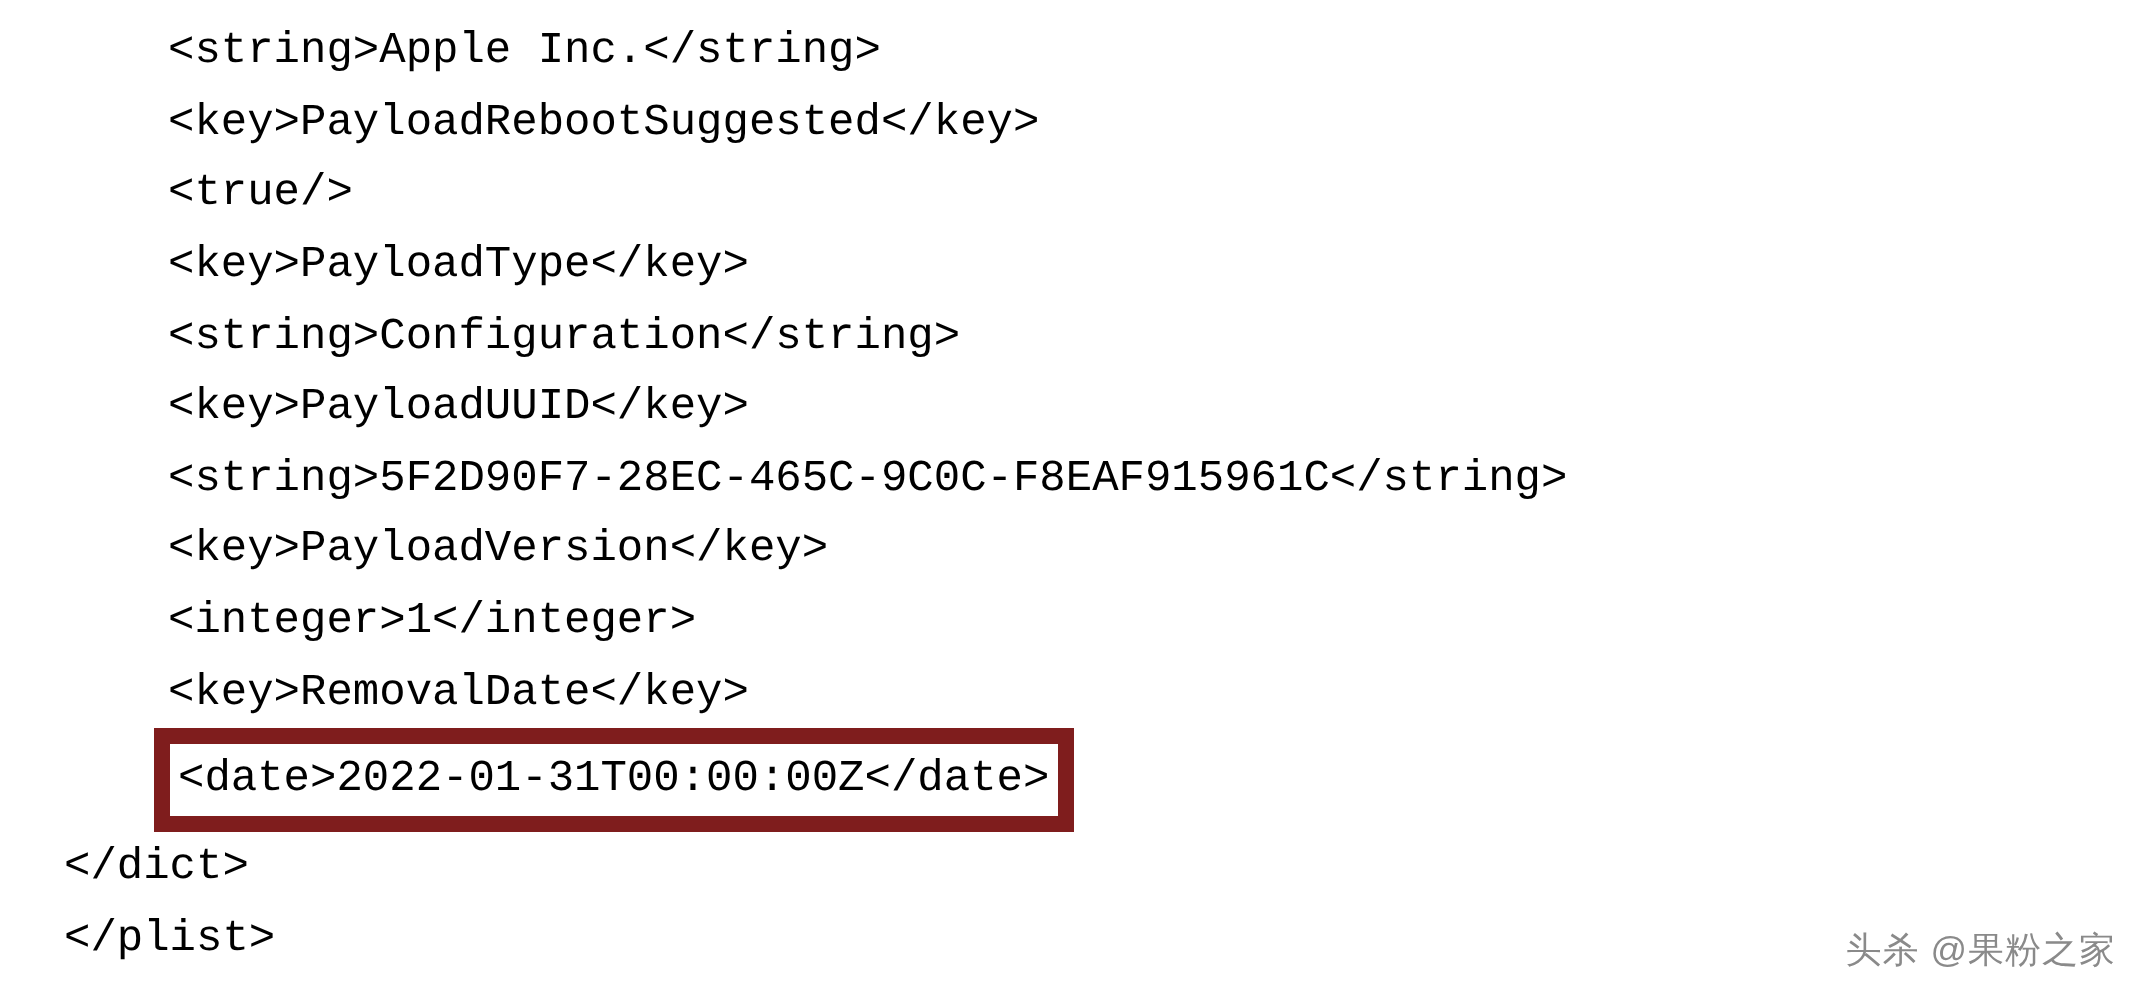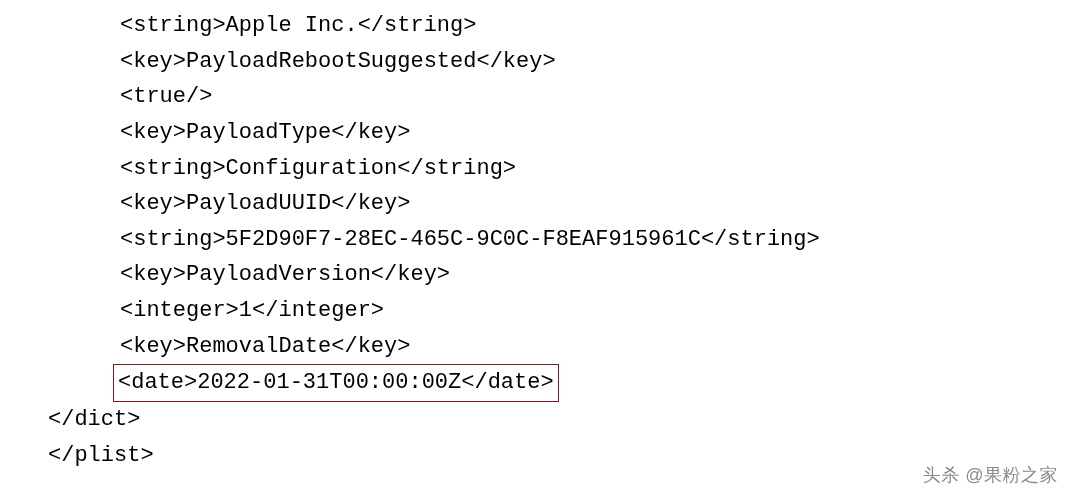--- a/index.html
+++ b/index.html
@@ -15,28 +15,28 @@
       padding: 8px 0;
       line-height: 1.62;
       width: 1072px;
       height: 500px;
       position: relative;
     }
     .code-line {
       white-space: pre;
     }
     .indent-2 {
-      padding-left: 120px;
+      padding-left: 84px;
     }
     .indent-1 {
-      padding-left: 48px;
+      padding-left: 32px;
     }
     .highlight-box {
       display: inline-block;
-      border: 1px solid #7f1d1d;
+      border: 8px solid #7f1d1d;
       padding: 0 4px;
       margin-left: -7px;
     }
     .watermark {
       position: absolute;
       bottom: 10px;
       right: 14px;
       font-family: "Microsoft YaHei", sans-serif;
       font-size: 18px;
       color: #8a8a8a;

